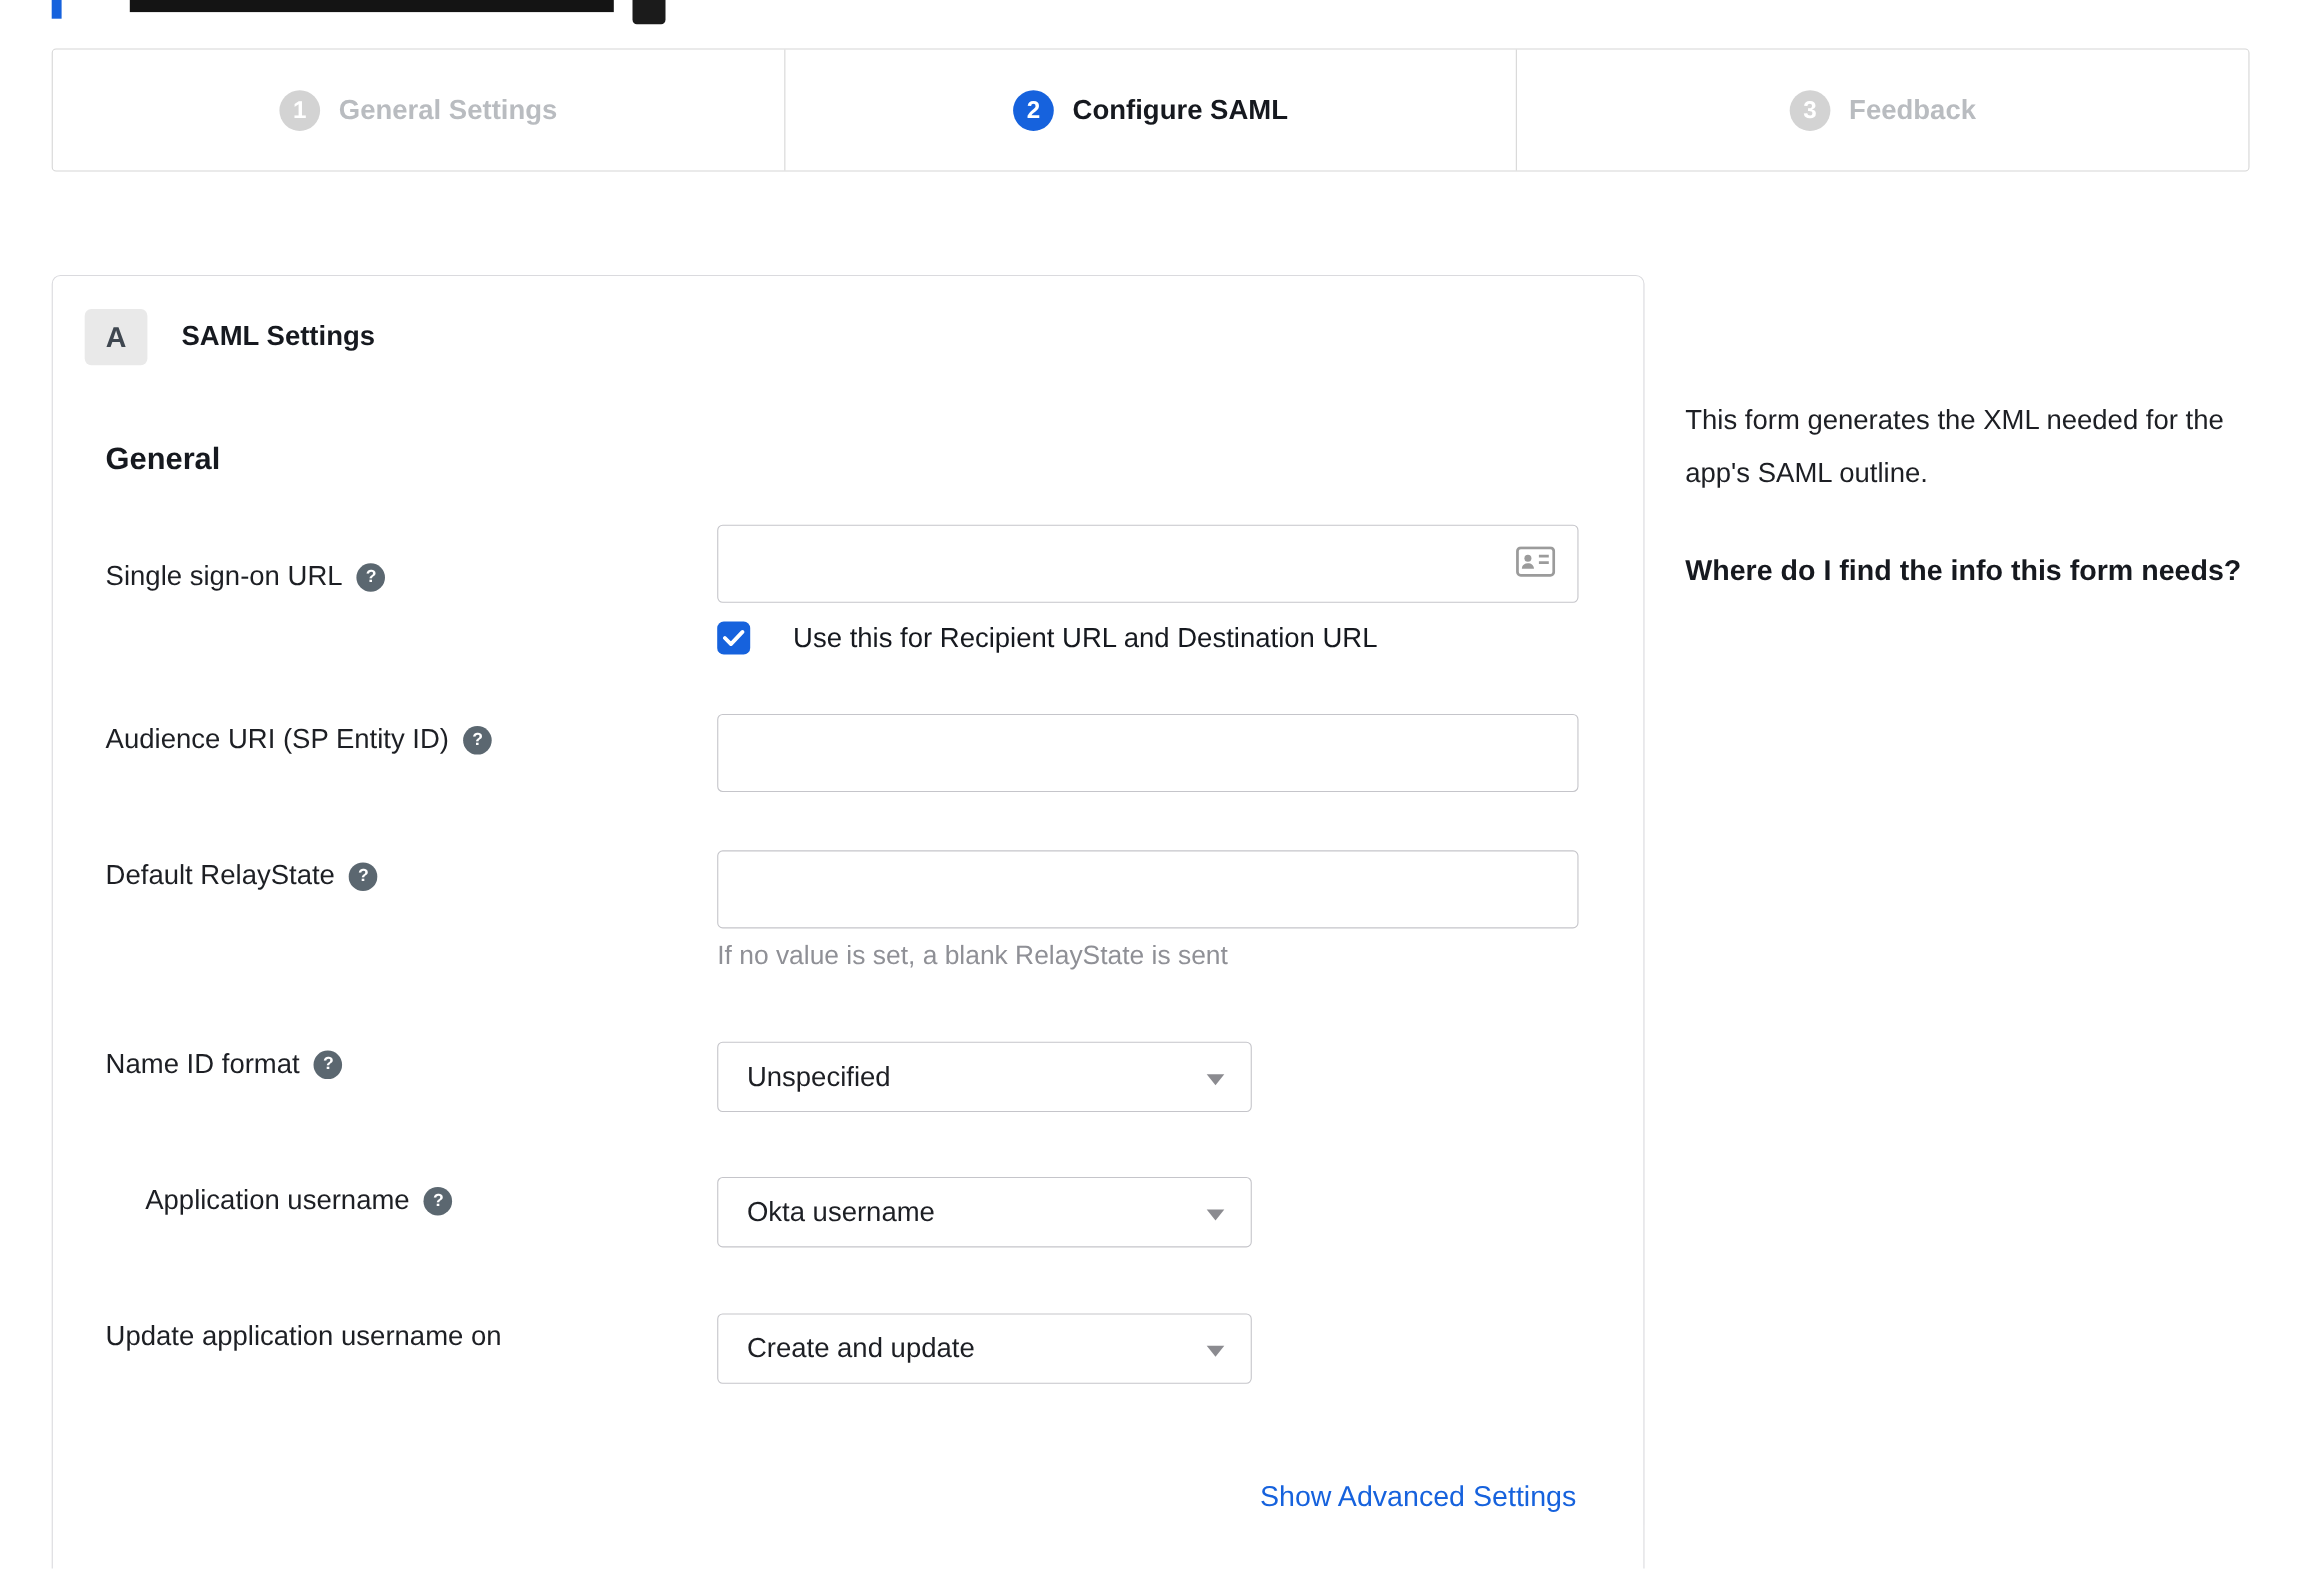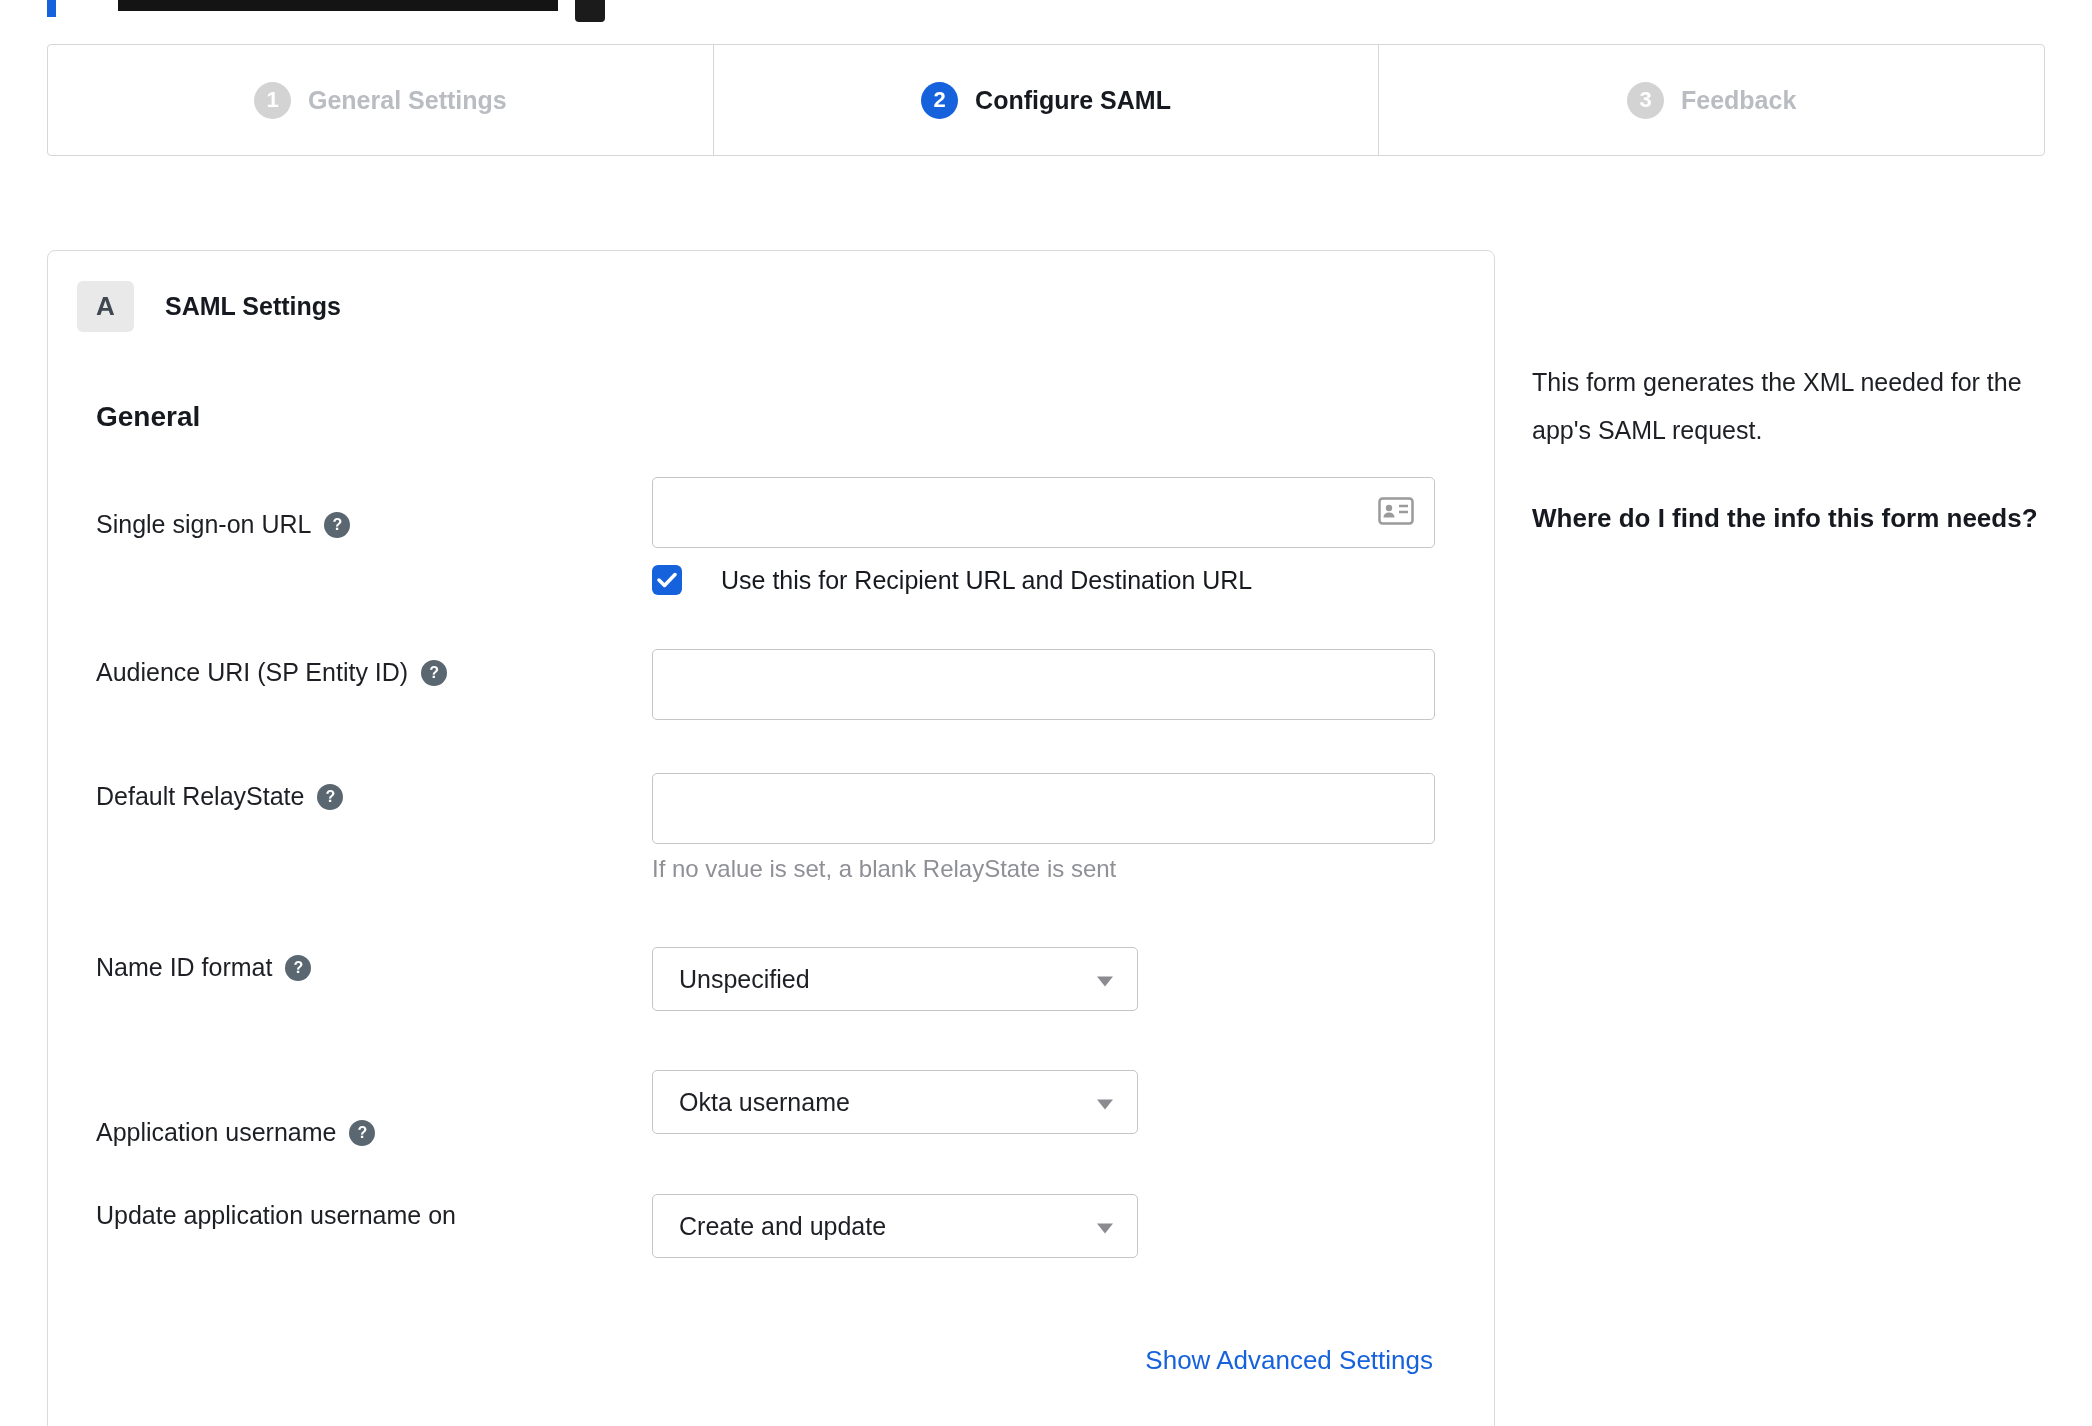--- a/index.html
+++ b/index.html
@@ -117,21 +117,21 @@
   .lbl-sso     { top:235px;margin-top:24px; }
   .inp-sso     { top:226px; }
   .row-chk     { top:314px; }
   .lbl-aud     { top:407px; }
   .inp-aud     { top:398px; }
   .lbl-relay   { top:531px; }
   .inp-relay   { top:522px; }
   .hint-relay  { top:604px; }
   .lbl-nameid  { top:702px; }
   .sel-nameid  { top:696px; }
-  .lbl-appuser { top:867px; }
+  .lbl-appuser { top:826px;margin-left:36px; }
   .sel-appuser { top:819px; }
   .lbl-update  { top:950px; }
   .sel-update  { top:943px; }
 </style>
 </head>
 <body>
 
 <div class="frag-blue"></div>
 <div class="frag-bar"></div>
 <div class="frag-icon"></div>
@@ -221,15 +221,15 @@
   </div>
   <div class="select sel-update">
     <span>Create and update</span>
     <span class="caret"></span>
   </div>
 
   <a class="advanced-link" href="#">Show Advanced Settings</a>
 </div>
 
 <div class="sidebar">
-  <div class="sb-a sb-a1">This form generates the XML needed for the app's SAML request.</div>
+  <div class="sb-a sb-a1">This form generates the XML needed for the app's SAML outline.</div>
   <div class="sb-q sb-q2">Where do I find the info this form needs?</div>
 </div>
 
 </body></html>

